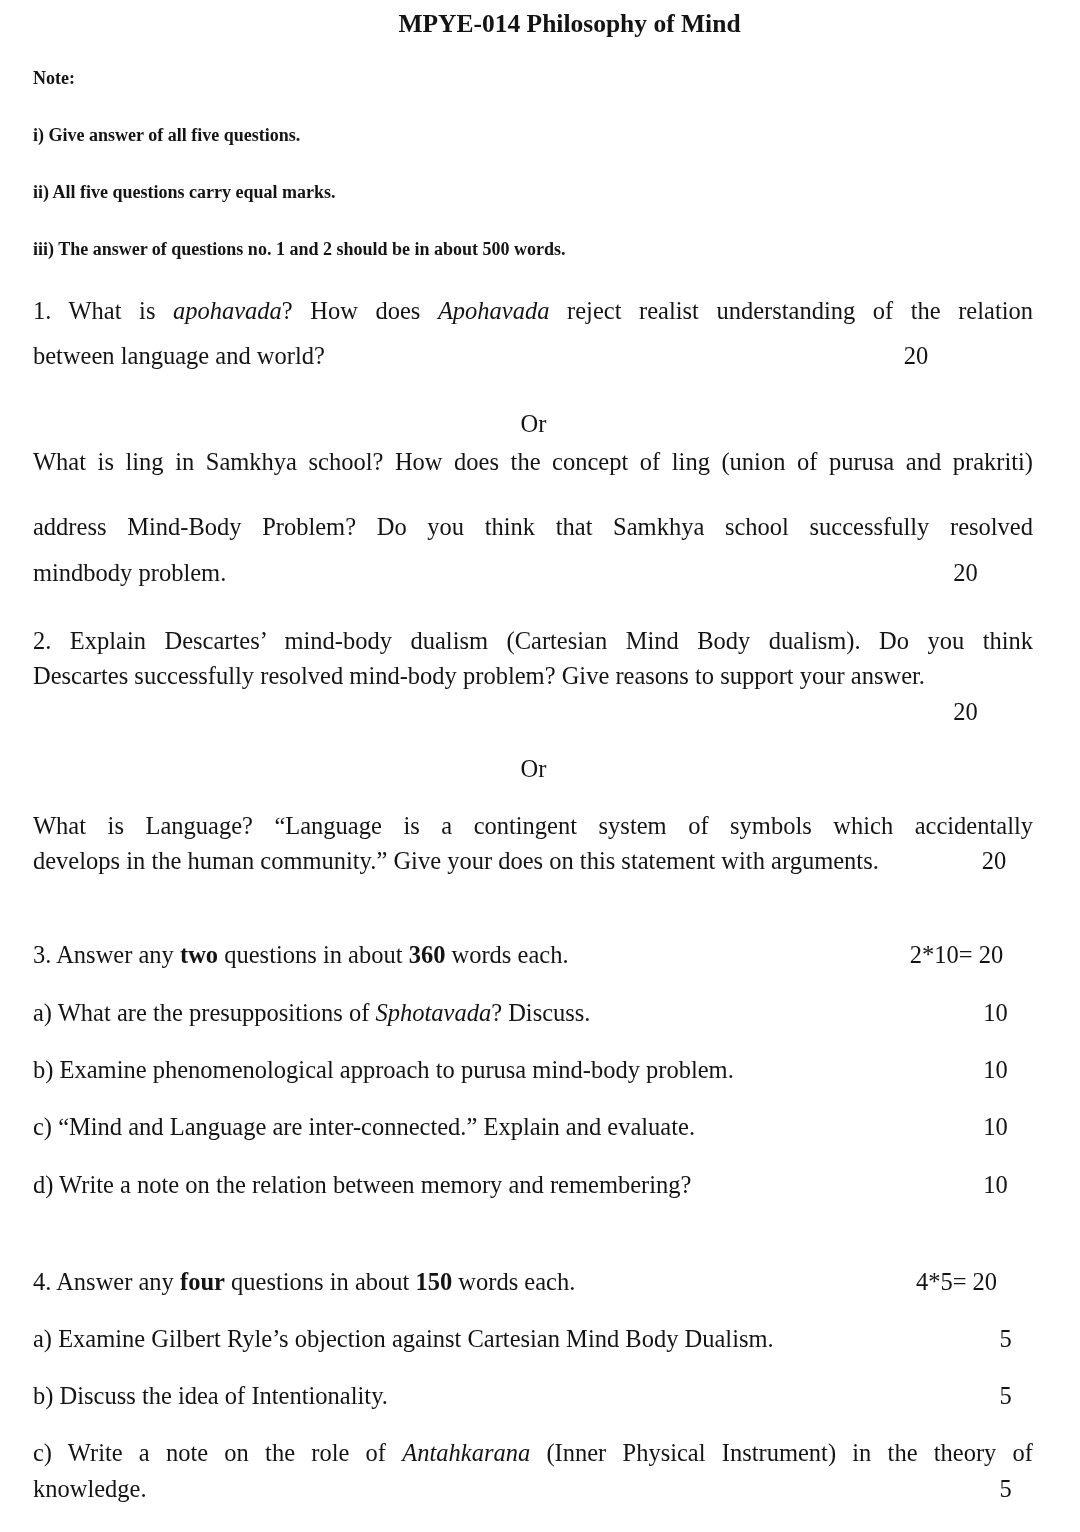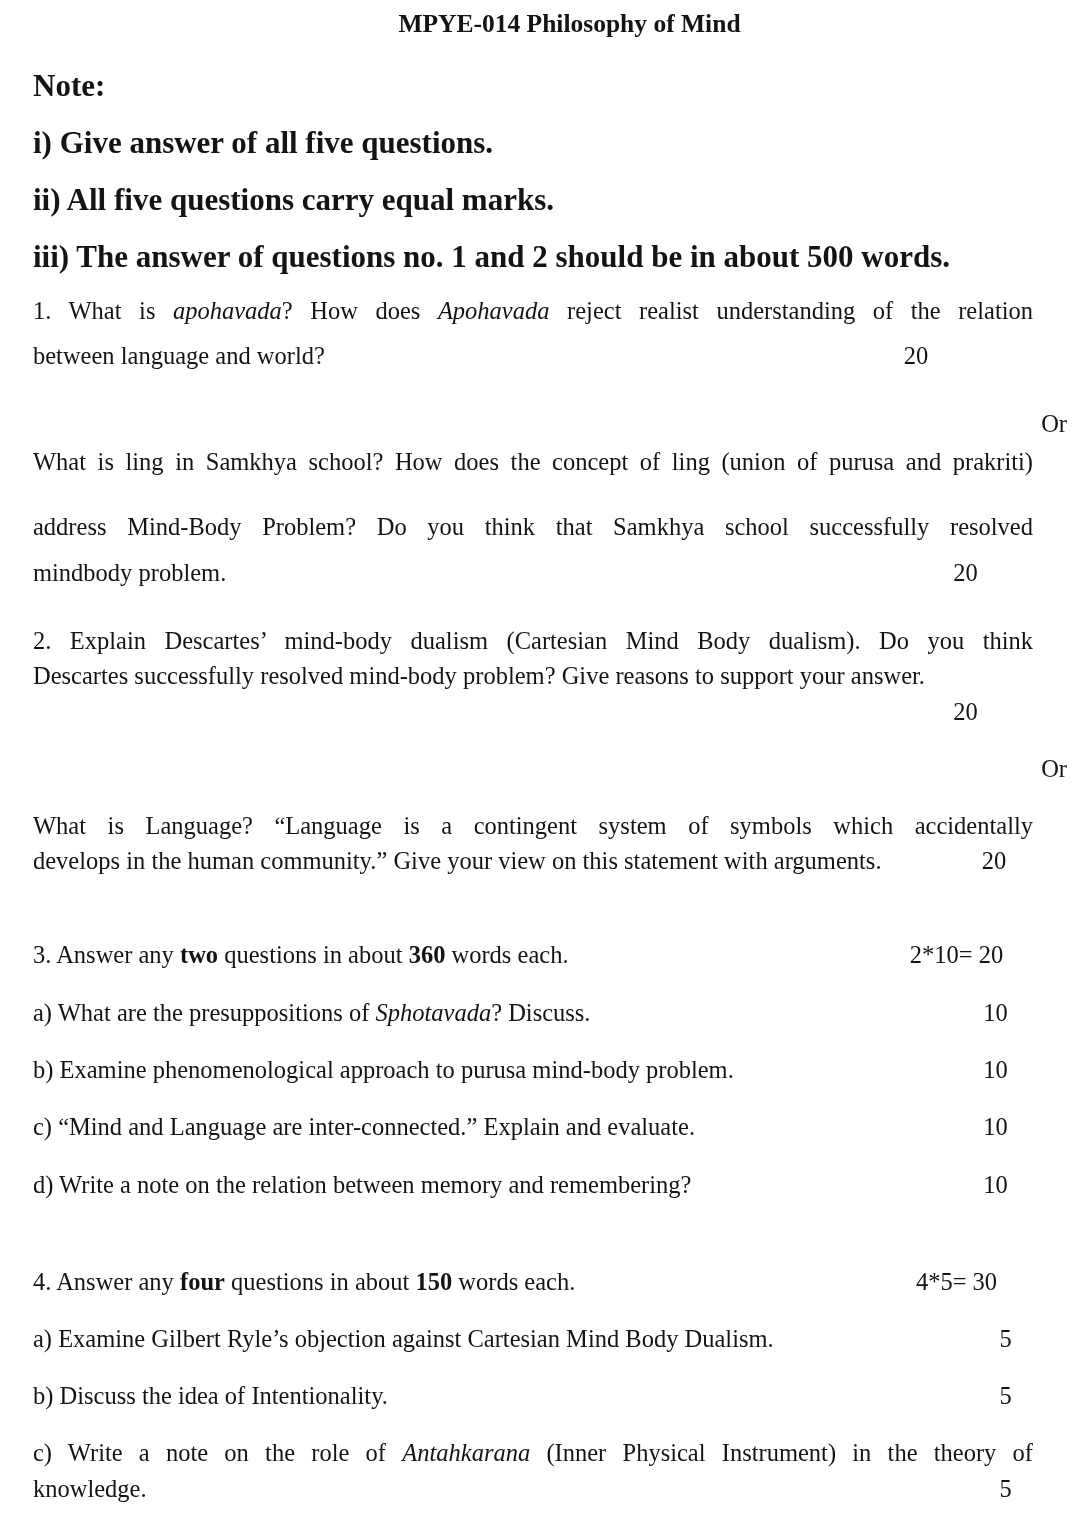--- a/index.html
+++ b/index.html
@@ -4,25 +4,25 @@
 <style>
   html, body { margin: 0; padding: 0; background: #ffffff; }
   body {
     width: 1080px; height: 1532px; position: relative; overflow: hidden;
     font-family: "Liberation Serif", "DejaVu Serif", serif;
     color: #141414;
     font-size: 24.5px;
   }
   .abs { position: absolute; white-space: nowrap; }
   .title { left: 4px; width: 1067px; top: 9px; text-align: center; font-weight: bold; font-size: 25.5px; margin-left: 32px; }
-  .note { left: 33px; font-weight: bold; font-size: 31px; }
+  .note { left: 33px; font-weight: bold; font-size: 18px; }
   .line { left: 33px; width: 1000px; white-space: nowrap; }
   .justify { text-align: justify; text-align-last: justify; }
   .mark { text-align: center; }
-  .or { left: 0; width: 1067px; text-align: right; }
+  .or { left: 0; width: 1067px; text-align: center; }
   b { font-weight: bold; }
   i { font-style: italic; text-align: right; }
 </style>
 </head>
 <body>
 
 <div class="abs title">MPYE-014 Philosophy of Mind</div>
 
 <div class="abs note" style="top:68px">Note:</div>
 <div class="abs note" style="top:125px">i) Give answer of all five questions.</div>
@@ -40,40 +40,40 @@
 <div class="abs line" style="top:559px">mindbody problem.</div>
 <div class="abs mark" style="top:559px; left:900px; width:131px">20</div>
 
 <div class="abs line justify" style="top:627px">2. Explain Descartes’ mind-body dualism (Cartesian Mind Body dualism). Do you think</div>
 <div class="abs line" style="top:662px; width:990px">Descartes successfully resolved mind-body problem? Give reasons to support your answer.</div>
 <div class="abs mark" style="top:698px; left:900px; width:131px">20</div>
 
 <div class="abs or" style="top:755px">Or</div>
 
 <div class="abs line justify" style="top:812px">What is Language? “Language is a contingent system of symbols which accidentally</div>
-<div class="abs line" style="top:847px">develops in the human community.” Give your view on this statement with arguments.</div>
+<div class="abs line" style="top:847px">develops in the human community.” Give your does on this statement with arguments.</div>
 <div class="abs mark" style="top:847px; left:960px; width:68px">20</div>
 
 <div class="abs line" style="top:941px"><span>3. Answer any </span><b>two</b><span> questions in about </span><b>360</b><span> words each.</span></div>
 <div class="abs mark" style="top:941px; left:880px; width:153px">2*10= 20</div>
 
 <div class="abs line" style="top:999px"><span>a) What are the presuppositions of </span><i>Sphotavada</i><span>? Discuss.</span></div>
 <div class="abs mark" style="top:999px; left:960px; width:71px">10</div>
 
 <div class="abs line" style="top:1056px">b) Examine phenomenological approach to purusa mind-body problem.</div>
 <div class="abs mark" style="top:1056px; left:960px; width:71px">10</div>
 
 <div class="abs line" style="top:1113px">c) “Mind and Language are inter-connected.” Explain and evaluate.</div>
 <div class="abs mark" style="top:1113px; left:960px; width:71px">10</div>
 
 <div class="abs line" style="top:1171px">d) Write a note on the relation between memory and remembering?</div>
 <div class="abs mark" style="top:1171px; left:960px; width:71px">10</div>
 
 <div class="abs line" style="top:1268px"><span>4. Answer any </span><b>four</b><span> questions in about </span><b>150</b><span> words each.</span></div>
-<div class="abs mark" style="top:1268px; left:880px; width:153px">4*5= 30</div>
+<div class="abs mark" style="top:1268px; left:880px; width:153px">4*5= 20</div>
 
 <div class="abs line" style="top:1325px">a) Examine Gilbert Ryle’s objection against Cartesian Mind Body Dualism.</div>
 <div class="abs mark" style="top:1325px; left:980px; width:51px">5</div>
 
 <div class="abs line" style="top:1382px">b) Discuss the idea of Intentionality.</div>
 <div class="abs mark" style="top:1382px; left:980px; width:51px">5</div>
 
 <div class="abs line justify" style="top:1439px"><span>c) Write a note on the role of </span><i>Antahkarana</i><span> (Inner Physical Instrument) in the theory of</span></div>
 <div class="abs line" style="top:1475px">knowledge.</div>
 <div class="abs mark" style="top:1475px; left:980px; width:51px">5</div>

